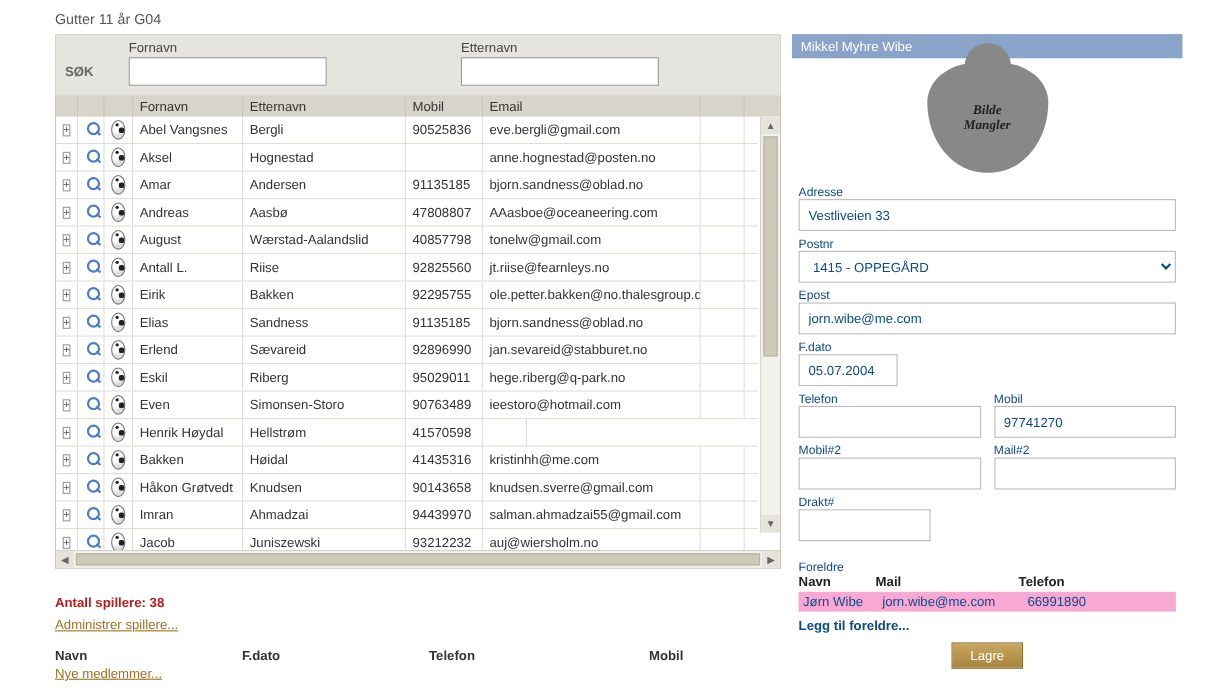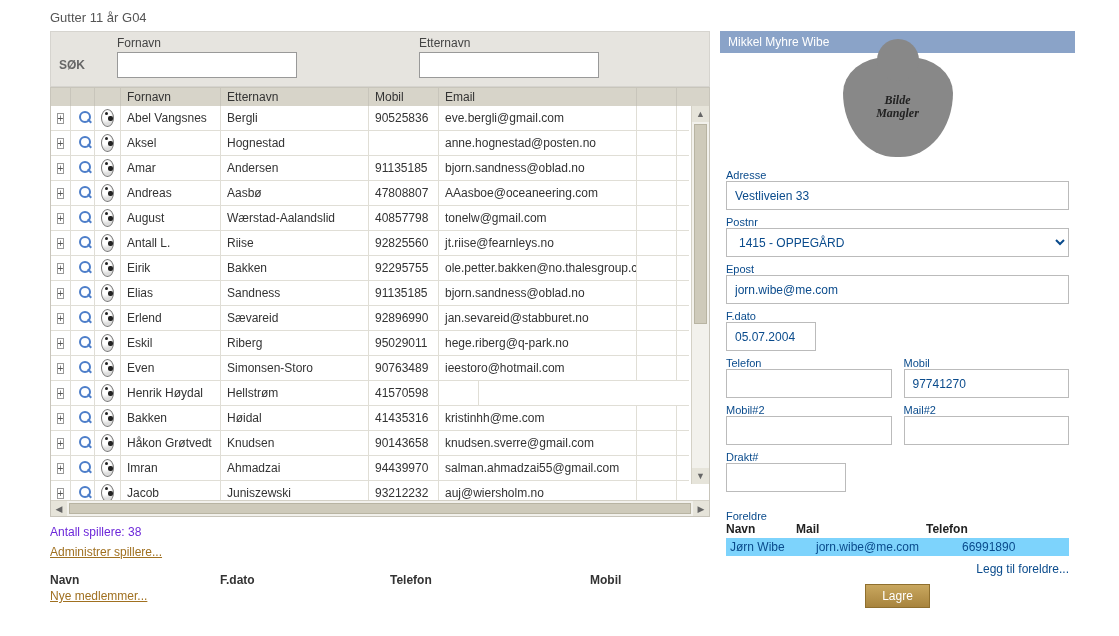--- a/index.html
+++ b/index.html
@@ -83,21 +83,21 @@
   }
   .vscroll .arrow-down { position:absolute; bottom:0; left:0; right:0; }
   .hscroll {
     height:16px; background:#f2f1ec; border-top:1px solid #d4d1c6; display:flex; align-items:stretch;
   }
   .hscroll .arrow-left, .hscroll .arrow-right {
     width:16px; background:#e6e4da; display:flex;align-items:center;justify-content:center; color:#666;font-size:9px; cursor:pointer;
   }
   .hscroll .hthumb { flex:1; background:#cecaba; margin:2px; border:1px solid #b8b4a2; }
 
-  .count { color:#6d28d9; margin-top:8px; font-weight:normal;}
+  .count { color:#b91c1c; margin-top:24px; font-weight:bold;}
   .link { color:#a07020; text-decoration:underline; cursor:pointer; margin-top:6px; display:inline-block;}
   .lowerhead { display:flex; gap:40px; font-weight:bold; color:#333; margin-top:14px; }
 
   
   .panel-head {
     background:#8aa3c8; color:#fff; padding:4px 8px; font-size:12px;
   }
   .avatar-wrap {display:flex; justify-content:center; padding:4px 0 6px;}
   .avatar-sil {
     width:110px; height:100px; position:relative;
@@ -112,22 +112,22 @@
   .avatar-text{position:relative; z-index:1; font-weight:bold; font-style:italic; font-family: Georgia, serif; color:#222;}
   .field-group { padding: 0 6px 4px 6px; }
   .flabel { color:#0a4b8c; font-weight:normal; font-size:11px; margin-top:6px;}
   .field-group input, .field-group select {
     width:100%; height:29px; border:1px solid #bbb; padding:4px 8px; color:#0a4b8c; font-size:12px;background:#fff;
   }
   .two-col { display:flex; gap:12px; }
   .two-col > div { flex:1; }
   .parent-section { padding: 4px 6px; }
   .parent-head { display:flex; gap:10px; font-weight:bold; color:#222; margin-bottom:2px;}
-  .parent-row { background:#7dd3fc; padding:2px 4px; display:flex; gap:24px; color:#0a4b8c;}
-  .add-parent { color:#0a4b8c; font-weight:normal; margin-top:6px; cursor:pointer;text-align:right;}
+  .parent-row { background:#f9a8d4; padding:2px 4px; display:flex; gap:10px; color:#0a4b8c;}
+  .add-parent { color:#0a4b8c; font-weight:bold; margin-top:6px; cursor:pointer;}
   .save-btn {
     display:block; margin: 8px auto 0; background:#b5924f; background:linear-gradient(#c9a75f,#a8843e);
     color:#fff; border:1px solid #8f6f2e; padding:4px 16px; font-size:12px; cursor:pointer;
   }
 </style>
 </head>
 <body>
 
 <div class="page">
   <div class="title">Gutter 11 år G04</div>

